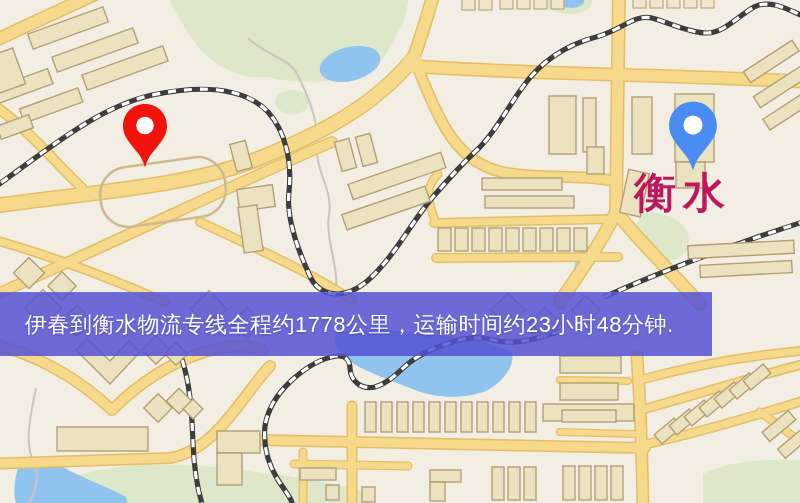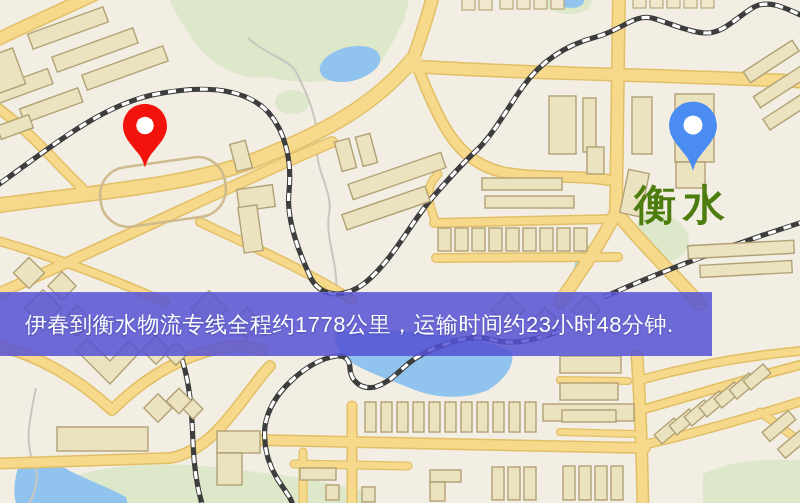--- a/index.html
+++ b/index.html
@@ -16,21 +16,21 @@
   .wtr{fill:#90c3ee;stroke:none;}
   .stream{fill:none;stroke:#c9c6c0;stroke-width:2;}
   .banner{position:absolute;left:0;top:292px;width:712px;height:63px;
           background:rgba(83,80,212,0.84);border-top:1px solid rgba(120,118,230,0.6);}
   .banner-text{color:#ffffff;font-size:22px;line-height:63px;padding-left:25px;
                letter-spacing:0.5px;white-space:nowrap;text-shadow:0 1px 2px rgba(40,40,120,0.45);}
   .pin{position:absolute;}
   .city-label{position:absolute;font-family:"Liberation Serif",serif;font-weight:700;
               font-size:42px;line-height:1;white-space:nowrap;}
   .label-origin{left:93px;top:176px;color:#e01212;letter-spacing:5px;}
-  .label-dest{left:634px;top:184px;color:#4d7c0f;letter-spacing:7px;text-align:center;}
+  .label-dest{left:634px;top:172px;color:#be185d;letter-spacing:7px;text-align:center;}
 </style>
 </head>
 <body>
 
 <div class="stage">
 
   <svg width="800" height="503" viewBox="0 0 800 503">
     <defs>
       <path id="rdTL" d="M-8,42 C30,24 65,8 100,-8"></path>
       <path id="rdTL2" d="M-8,104 C25,126 55,162 82,188"></path>

